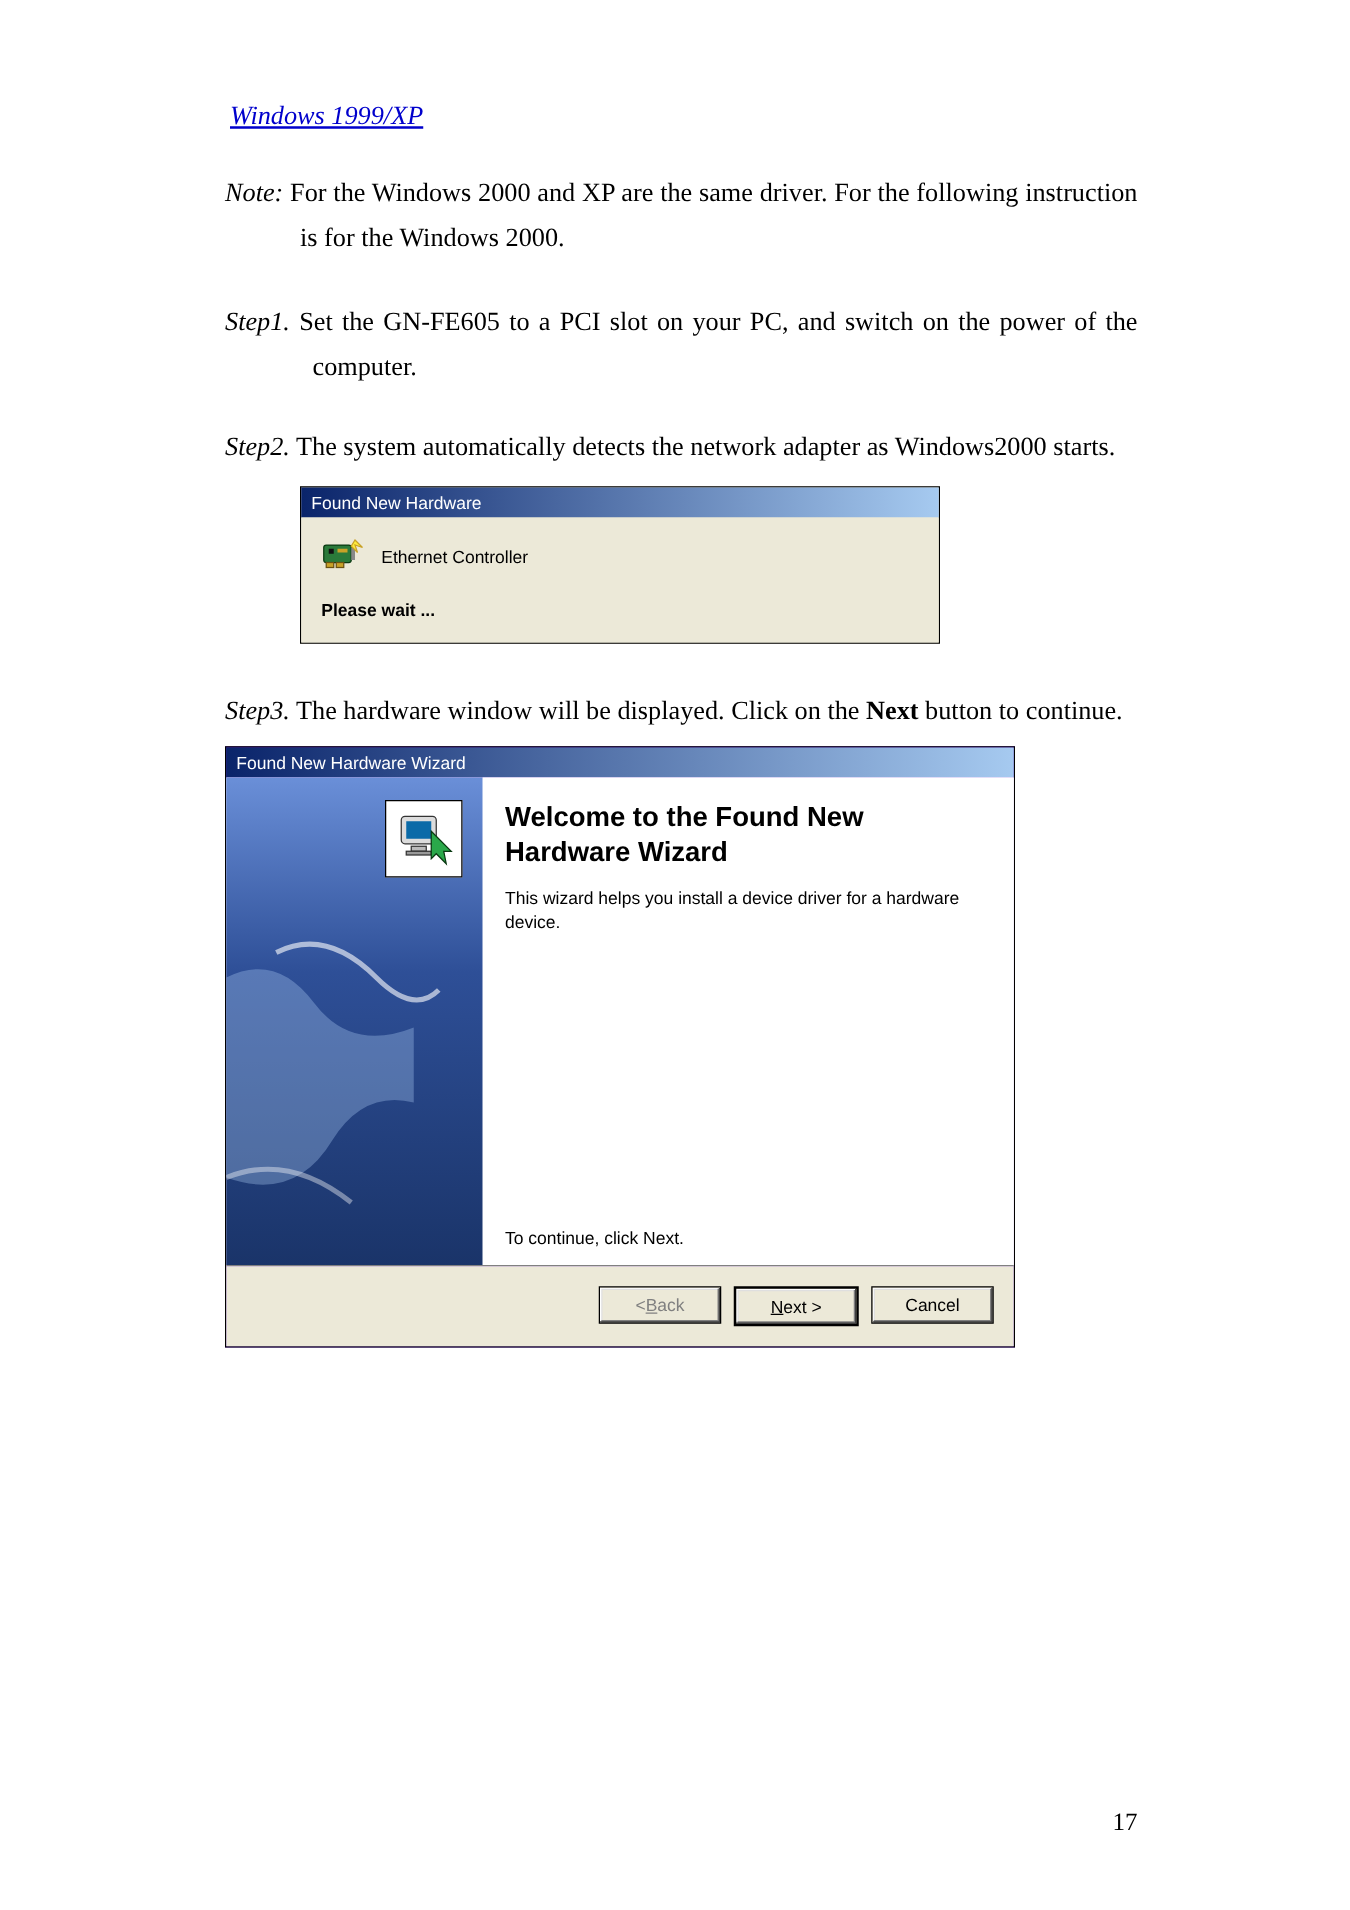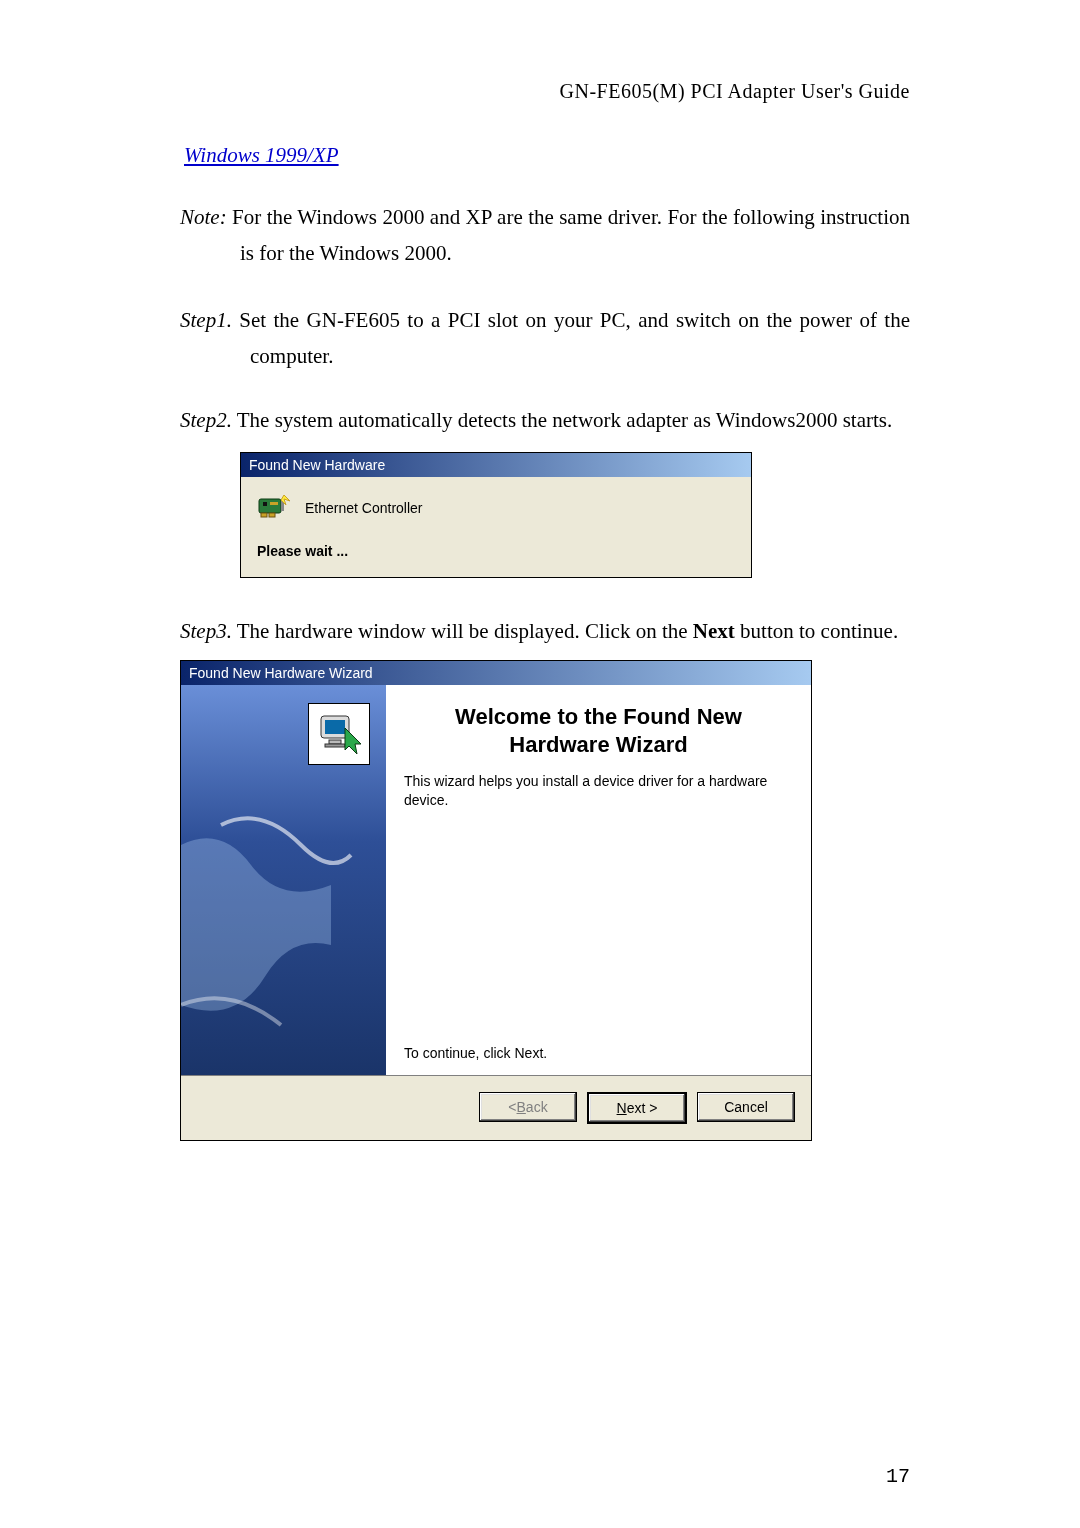--- a/index.html
+++ b/index.html
@@ -126,21 +126,20 @@
     justify-content: space-between;
     background: #fff;
   }
   .wiz-heading {
     font-family: Tahoma, Arial, sans-serif;
     font-size: 22px;
     font-weight: bold;
     line-height: 1.25;
     color: #000;
     margin: 0 0 14px 0;
-    text-align: center;
   }
   .wiz-text {
     font-size: 14px;
     line-height: 1.35;
     color: #000;
   }
   .dlg2-buttons {
     background: #ece9d8;
     padding: 16px 16px 16px 16px;
     display: flex;
@@ -161,34 +160,33 @@
     color: #000;
   }
   .win-btn.disabled { color: #808080; }
   .win-btn.default {
     border: 2px solid #000;
   }
   .win-btn .underline { text-decoration: underline; }
 
   .page-num {
     position: absolute;
-    bottom: 40px;
+    bottom: 58px;
     right: 170px;
     font-size: 20px;
-    font-family: Liberation Mono, monospace;
+    font-family: Liberation Serif, serif;
   }
   .rel { position: relative; width:1080px; height:1528px; }
 </style>
 </head>
 <body>
 
 <div class="rel">
 <div class="page">
 
-  <div class="header">GN-FE605(M) PCI Adapter User's Guide</div>
 
   <div>
     <span class="section-link">Windows 1999/XP</span>
   </div>
 
   <div class="para indent-hang">
     <span class="note-label">Note:</span><span> For the Windows 2000 and XP are the same driver. For the following instruction is for the Windows 2000.</span>
   </div>
 
   <div class="para indent-hang2">

